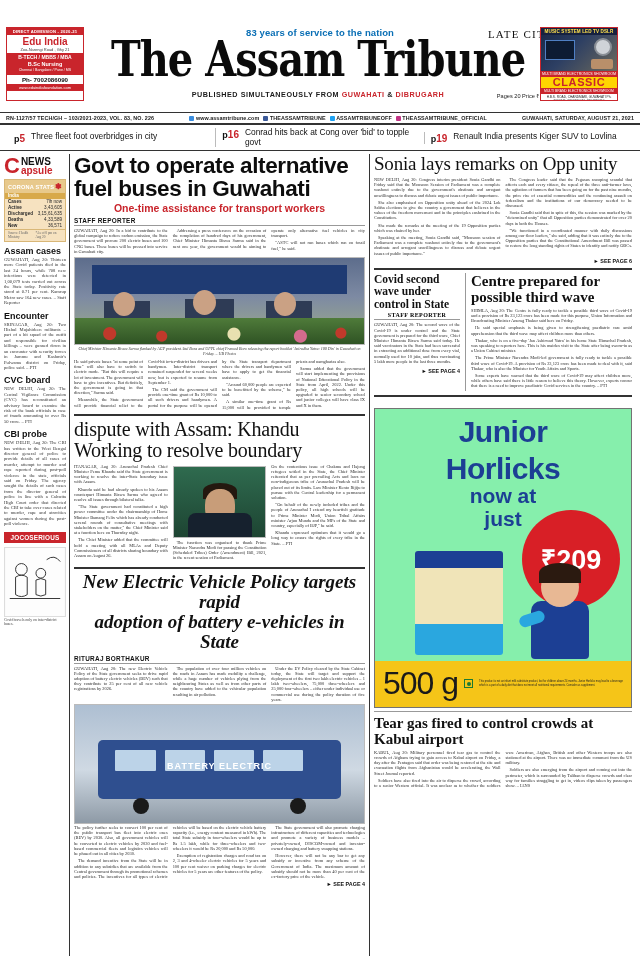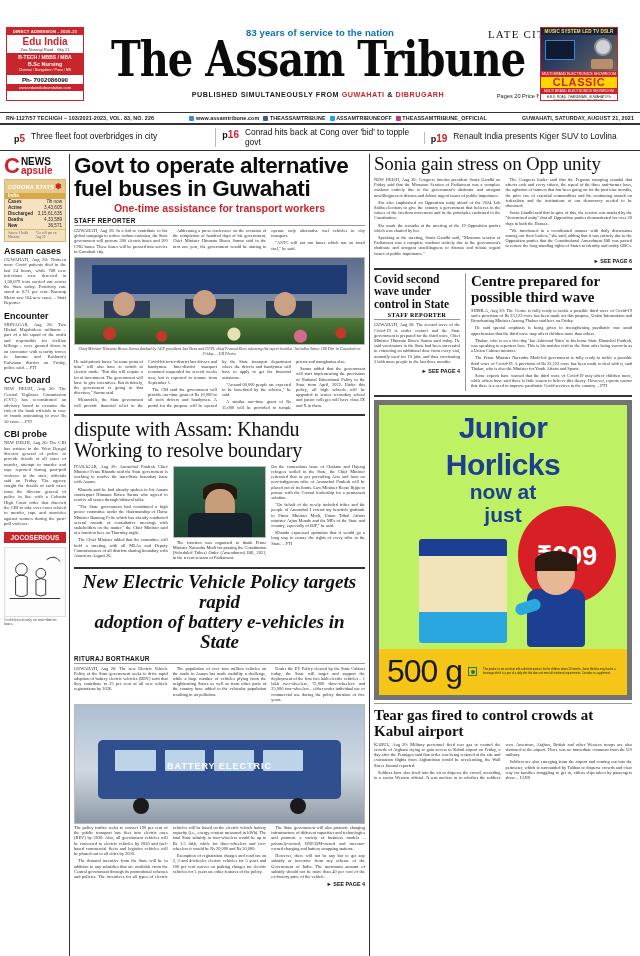--- a/index.html
+++ b/index.html
@@ -240,22 +240,22 @@
   }
   .bus-photo .bus { position:absolute; left:6%; right:6%; top:28%; bottom:18%;
     background:#2f4f8f; border-radius:5px; border:2px solid #1d3straight;}
   .bus-photo .win { position:absolute; background:#bcd3e8; border-radius:1px;}
   .bus-photo .wheel { position:absolute; bottom:8%; width:16px; height:16px; border-radius:50%; background:#1a1a1a;}
   .bus-photo .label { position:absolute; left:50%; top:52%; transform:translate(-50%,-50%);
     color:#fff; font-family:"Liberation Sans",sans-serif; font-weight:bold; font-size:9px; letter-spacing:1px;}
 
   
   .ad-horlicks {
-    width:100%; height:300px; background:#bef264; position:relative; overflow:hidden;
-    border:5px solid #737373; margin-top:3px;
+    width:100%; height:300px; background:#86efac; position:relative; overflow:hidden;
+    border:1px solid #737373; margin-top:11px;
   }
   .ad-horlicks .brand {
     text-align:center; color:#1c3f94; font-family:"Liberation Sans", sans-serif;
     font-weight:bold; font-size:30px; line-height:29px; padding-top:8px; letter-spacing:-.5px;
   }
   .ad-horlicks .nowat {
     text-align:center; color:#1c3f94; font-family:"Liberation Sans", sans-serif;
     font-weight:bold; font-size:21px; line-height:21px; padding-top:2px;
   }
   .ad-horlicks .burst {
@@ -545,21 +545,21 @@
         <p>The demand incentive from the State will be in addition to any subsidies that are available from the Central government through its promotional schemes and policies. The incentives for all types of electric vehicles will be based on the electric vehicle battery capacity (i.e., energy content measured in kWh). The total State subsidy in four-wheelers would be up to Rs 1.5 lakh, while for three-wheelers and two-wheelers it would be Rs 20,000 and Rs 50,000.</p>
         <p>Exemption of registration charges and road tax on 2, 3 and 4-wheeler electric vehicles for 5 years and 100 per cent waiver on parking charges for electric vehicles for 5 years are other features of the policy.</p>
         <p>The State government will also promote charging infrastructure of different capacities and technologies and promote a variety of business models – privately-owned, DISCOM-owned and investor-owned charging and battery swapping stations.</p>
         <p>However, there will not be any bar to get any subsidy or incentive from any scheme of the Government of India. The maximum amount of subsidy should not be more than 40 per cent of the ex-factory price of the vehicle.</p>
       </div>
       <div class="see-page">► SEE PAGE 4</div>
     </div>
 
     <div class="col-right">
 
-      <div class="head2" style="font-size:19px; line-height:20px;">Sonia gain stress on Opp unity</div>
+      <div class="head2" style="font-size:19px; line-height:20px;">Sonia lays remarks on Opp unity</div>
 
       <div class="cols2 art-body" style="margin-top:3px;">
         <p class="first">NEW DELHI, Aug 20: Congress interim president Sonia Gandhi on Friday said that the Monsoon Session of Parliament was a complete washout entirely due to the government's obstinate and arrogant unwillingness to discuss and debate urgent issues of public importance.</p>
         <p>She also emphasised on Opposition unity ahead of the 2024 Lok Sabha elections to give the country a government that believes in the values of the freedom movement and in the principles enshrined in the Constitution.</p>
         <p>She made the remarks at the meeting of the 19 Opposition parties which was chaired by her.</p>
         <p>Speaking at the meeting, Sonia Gandhi said, "Monsoon session of Parliament was a complete washout entirely due to the government's obstinate and arrogant unwillingness to discuss and debate urgent issues of public importance."</p>
         <p>The Congress leader said that the Pegasus snooping scandal that affects each and every citizen, the repeal of the three anti-farmer laws, the agitation of farmers that has been going on for the past nine months, the price rise of essential commodities and the continuing assault on federalism and the institutions of our democracy needed to be discussed.</p>
         <p>Sonia Gandhi said that in spite of this, the session was marked by the "determined unity" that all Opposition parties demonstrated for over 20 days in both the Houses.</p>
         <p>"We functioned in a coordinated manner with daily discussions among our floor leaders," she said, adding that it was entirely due to the Opposition parties that the Constitutional Amendment Bill was passed to restore the long standing rights of States to identify and notify OBCs.</p>
       </div>

